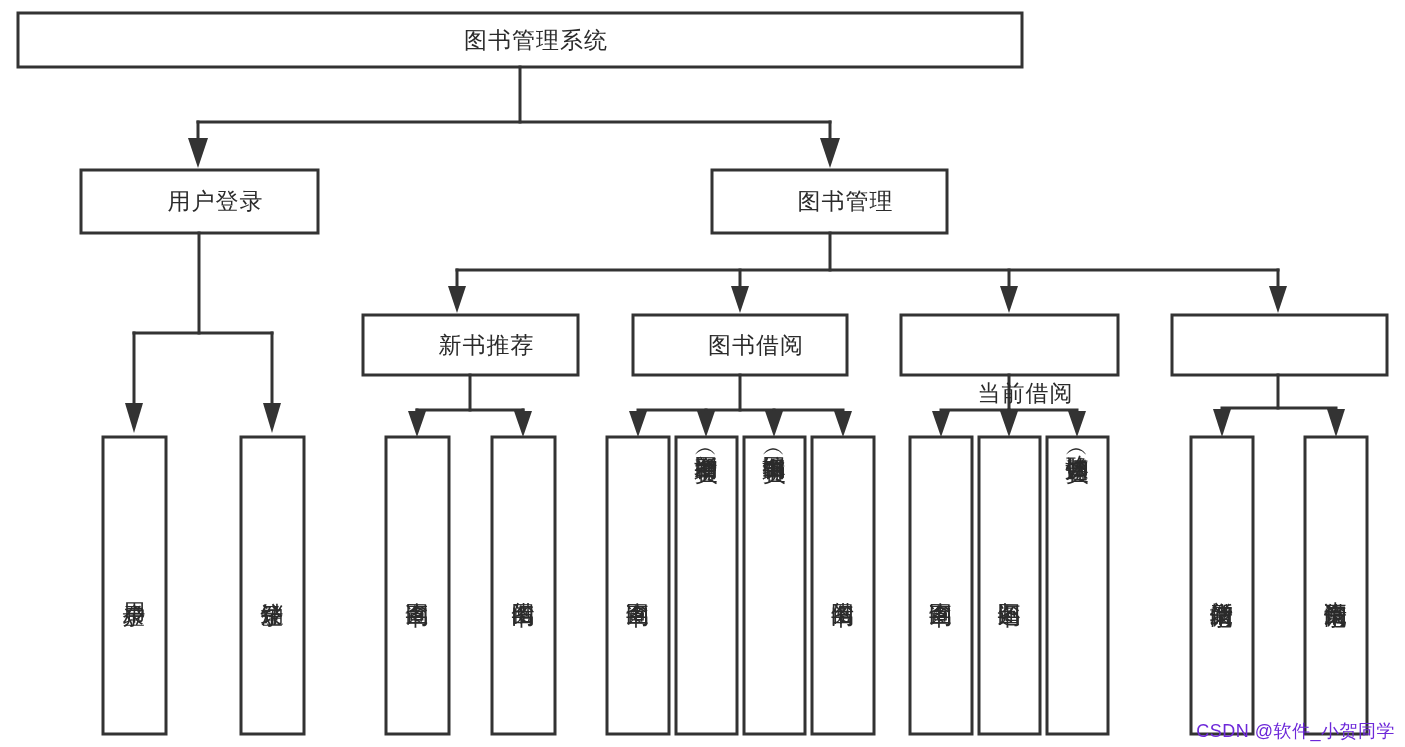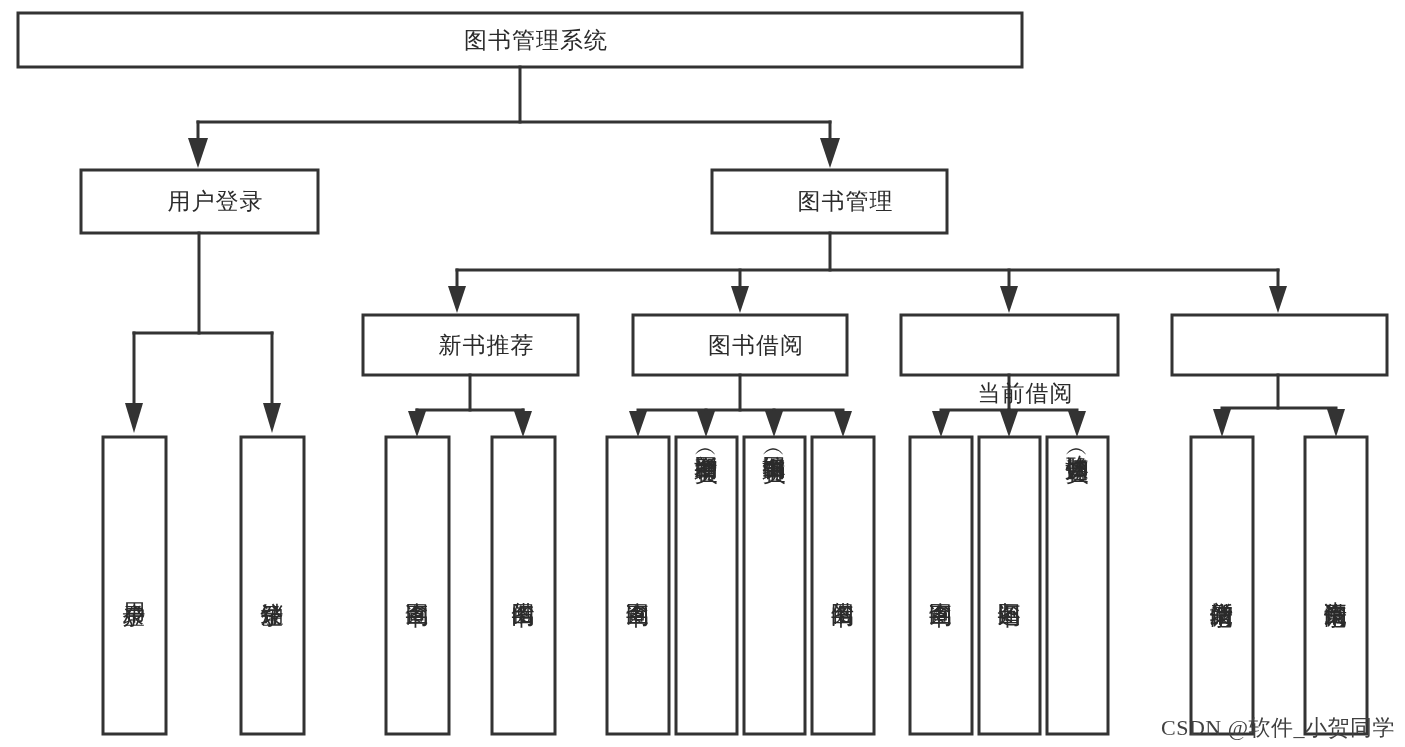--- a/index.html
+++ b/index.html
@@ -71,23 +71,23 @@
     font-family: "Liberation Sans", "DejaVu Sans", sans-serif;
     font-size: 23px;
     color: #2b2b2b;
     letter-spacing: 1px;
     white-space: nowrap;
   }
   #watermark {
     position: absolute;
     right: 10px;
     bottom: 4px;
-    font-family: Liberation Serif, serif;
-    font-size: 22px;
-    color: #404040;
+    font-family: Liberation Sans, sans-serif;
+    font-size: 18px;
+    color: #6d28d9;
     letter-spacing: 0.5px;
     white-space: nowrap;
   }
 </style>
 </head>
 <body>
 
 <div id="diagram-root">
 
   <svg class="tree" viewBox="0 0 1405 747">

